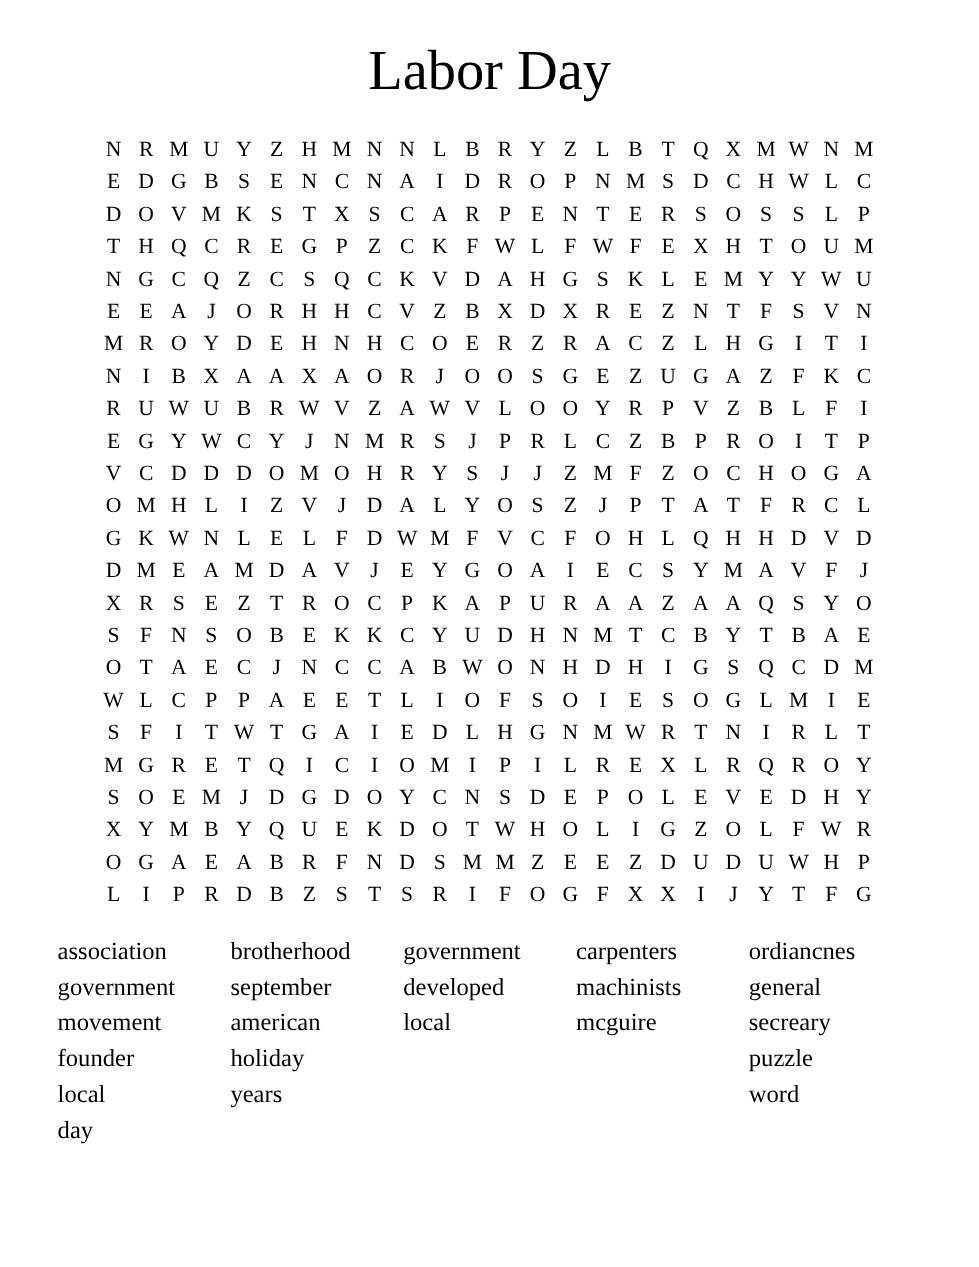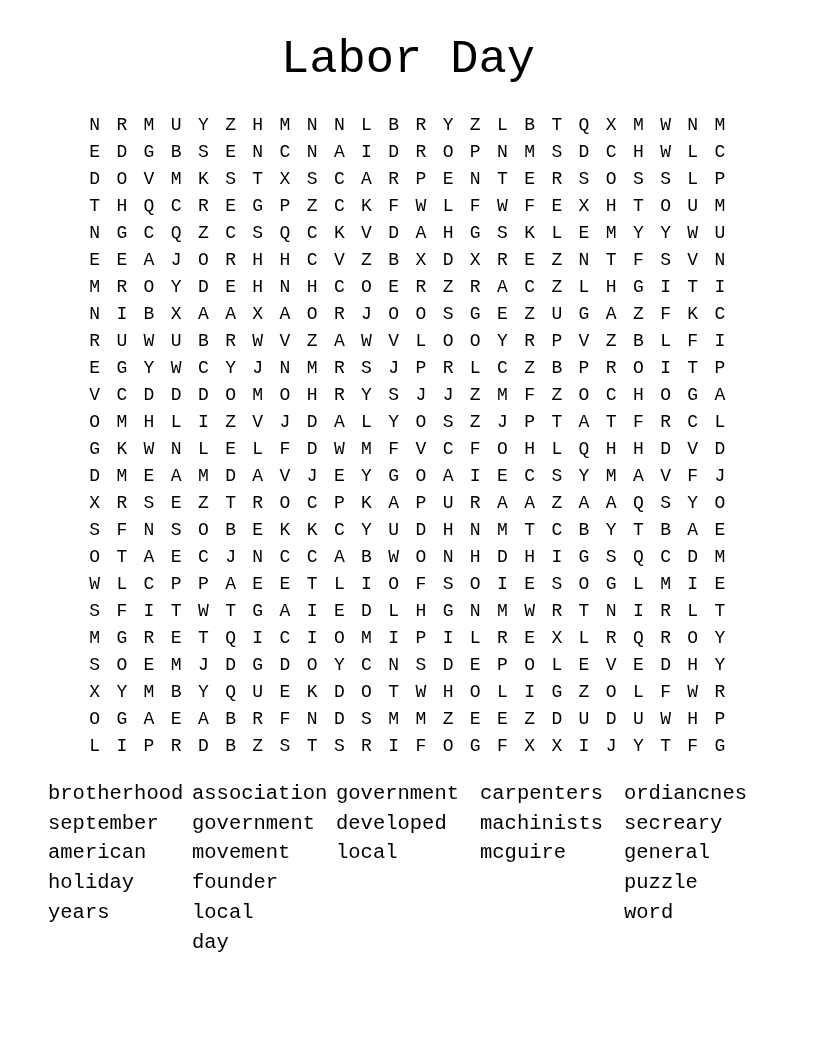--- a/index.html
+++ b/index.html
@@ -5,21 +5,21 @@
   html, body { margin: 0; padding: 0; }
   body {
     width: 816px;
     height: 1056px;
     background: #ffffff;
     color: #000000;
     position: relative;
     font-family: "Liberation Serif", serif;
     overflow: hidden;
   }
-  .page { position: absolute; inset: 0; font-family: Liberation Mono, monospace; }
+  .page { position: absolute; inset: 0; }
   .title {
     position: absolute;
     top: 34px;
     left: 0;
     width: 816px;
     text-align: center;
     font-size: 47px;
     font-weight: 400;
     margin: 0;
     line-height: 1.1;
@@ -677,45 +677,45 @@
         <span class="grid-cell">I</span>
         <span class="grid-cell">J</span>
         <span class="grid-cell">Y</span>
         <span class="grid-cell">T</span>
         <span class="grid-cell">F</span>
         <span class="grid-cell">G</span>
       </div>
     </div>
   <div class="words">
       <div class="word-col">
-        <div class="word-item">brotherhood</div>
-        <div class="word-item">september</div>
-        <div class="word-item">american</div>
-        <div class="word-item">holiday</div>
-        <div class="word-item">years</div>
-      </div>
-      <div class="word-col">
         <div class="word-item">association</div>
         <div class="word-item">government</div>
         <div class="word-item">movement</div>
         <div class="word-item">founder</div>
         <div class="word-item">local</div>
         <div class="word-item">day</div>
       </div>
       <div class="word-col">
+        <div class="word-item">brotherhood</div>
+        <div class="word-item">september</div>
+        <div class="word-item">american</div>
+        <div class="word-item">holiday</div>
+        <div class="word-item">years</div>
+      </div>
+      <div class="word-col">
         <div class="word-item">government</div>
         <div class="word-item">developed</div>
         <div class="word-item">local</div>
       </div>
       <div class="word-col">
         <div class="word-item">carpenters</div>
         <div class="word-item">machinists</div>
         <div class="word-item">mcguire</div>
       </div>
       <div class="word-col">
         <div class="word-item">ordiancnes</div>
+        <div class="word-item">general</div>
         <div class="word-item">secreary</div>
-        <div class="word-item">general</div>
         <div class="word-item">puzzle</div>
         <div class="word-item">word</div>
       </div>
     </div>
 </div>
 
 </body></html>

